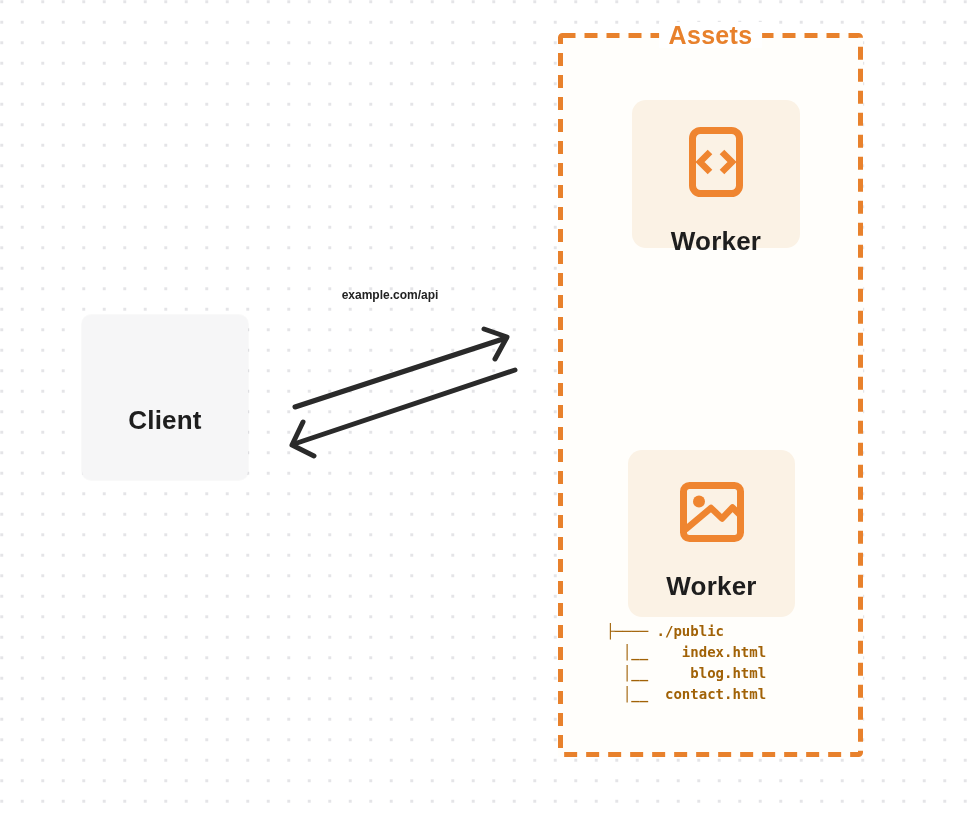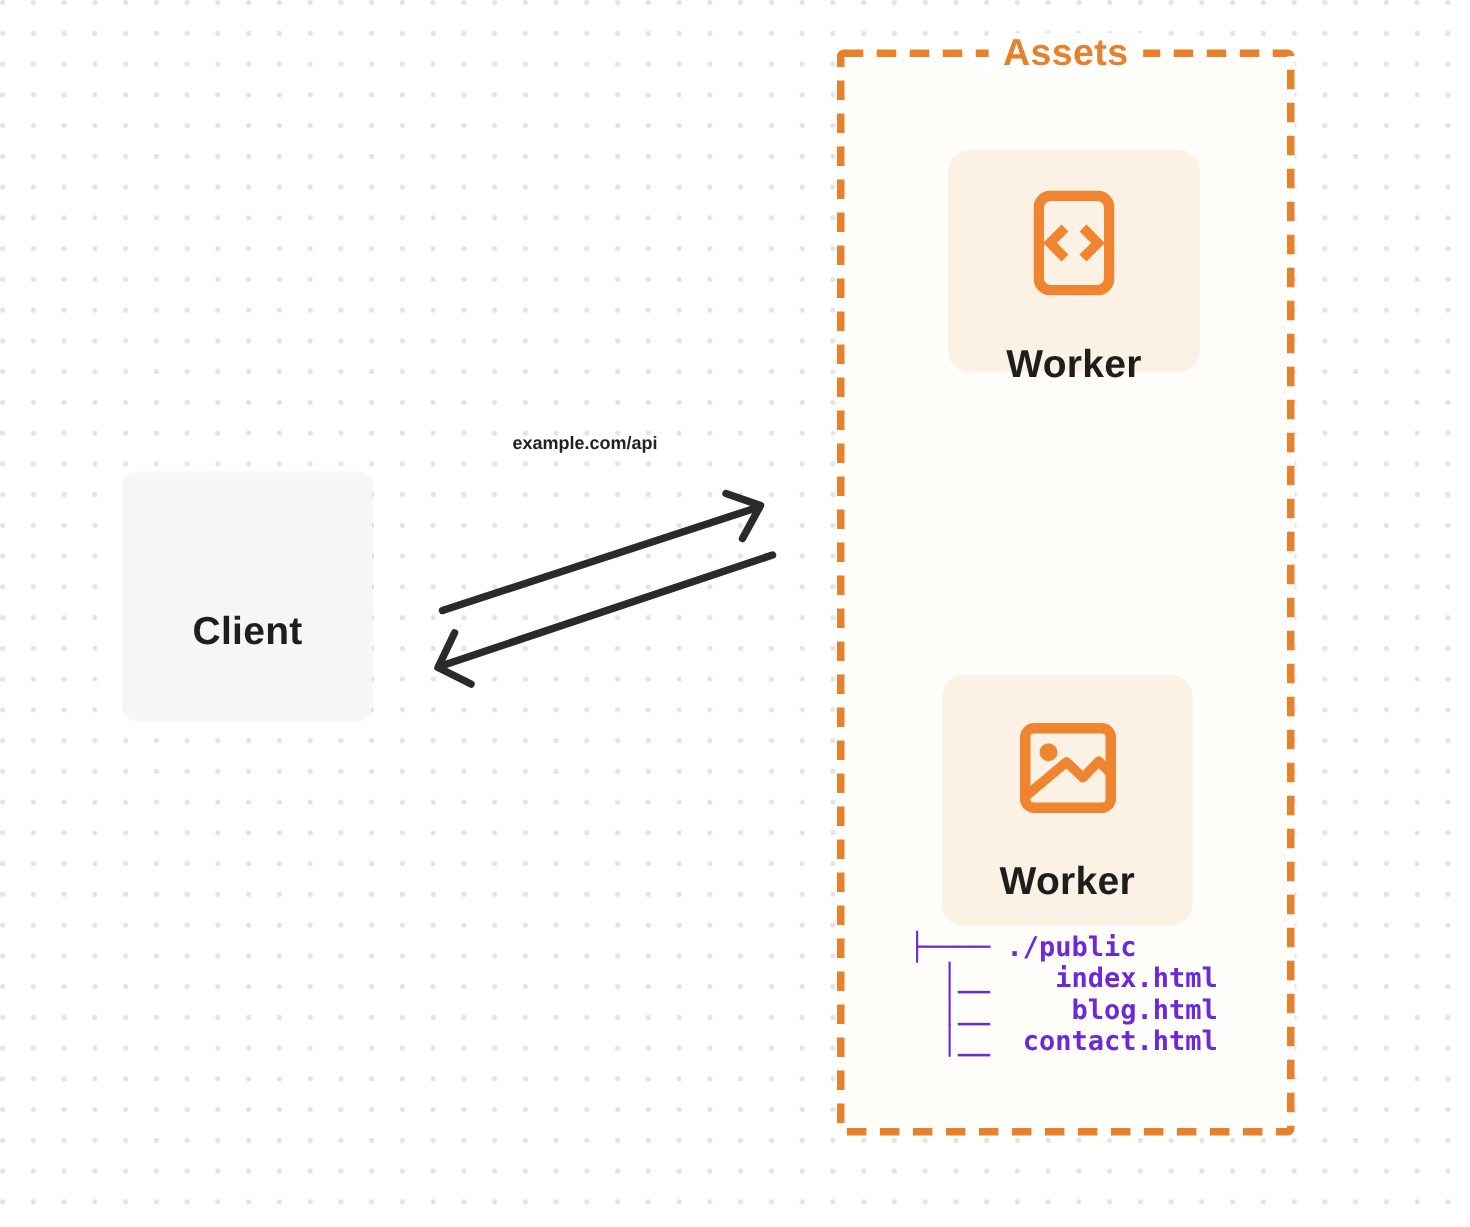--- a/index.html
+++ b/index.html
@@ -122,24 +122,24 @@
     stroke: #ef8530;
     fill: none;
   }
   .icon svg .fil { fill: #ef8530; }
 
   
   .file-tree {
     position: absolute;
     left: 48px; top: 588px;
     font-family: "DejaVu Sans Mono", monospace;
-    font-size: 18px;
+    font-size: 14px;
     line-height: 21px;
     font-weight: 600;
-    color: #6d28d9;
+    color: #a16207;
     white-space: pre;
   }
 </style>
 </head>
 <body>
 
 <div class="canvas">
 
   <svg class="arrows" viewBox="0 0 980 818">
     <g>

